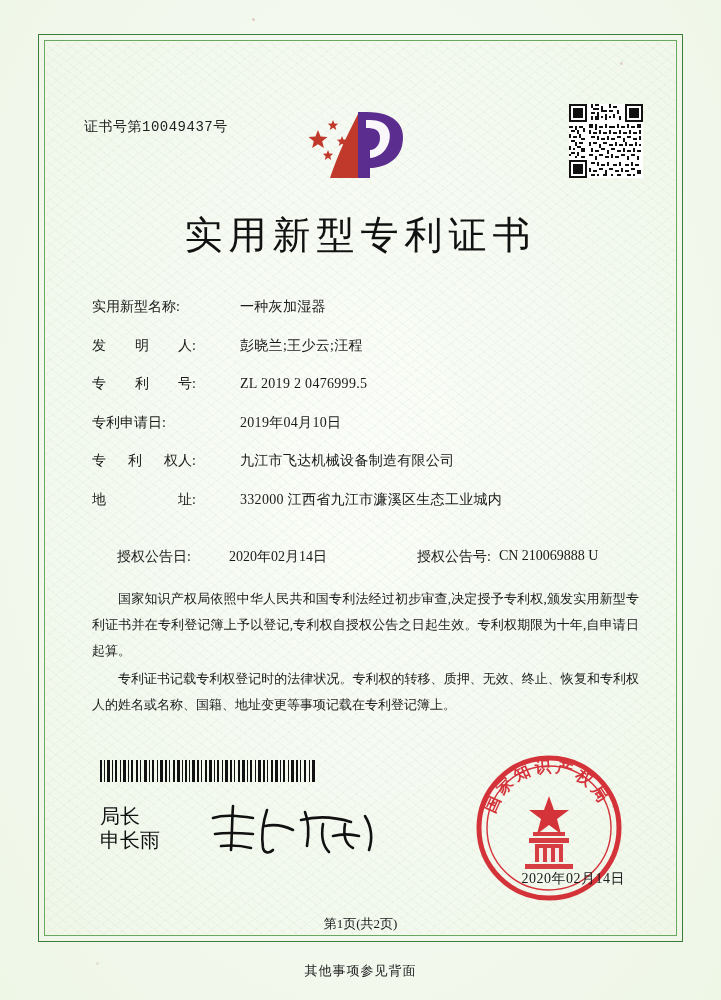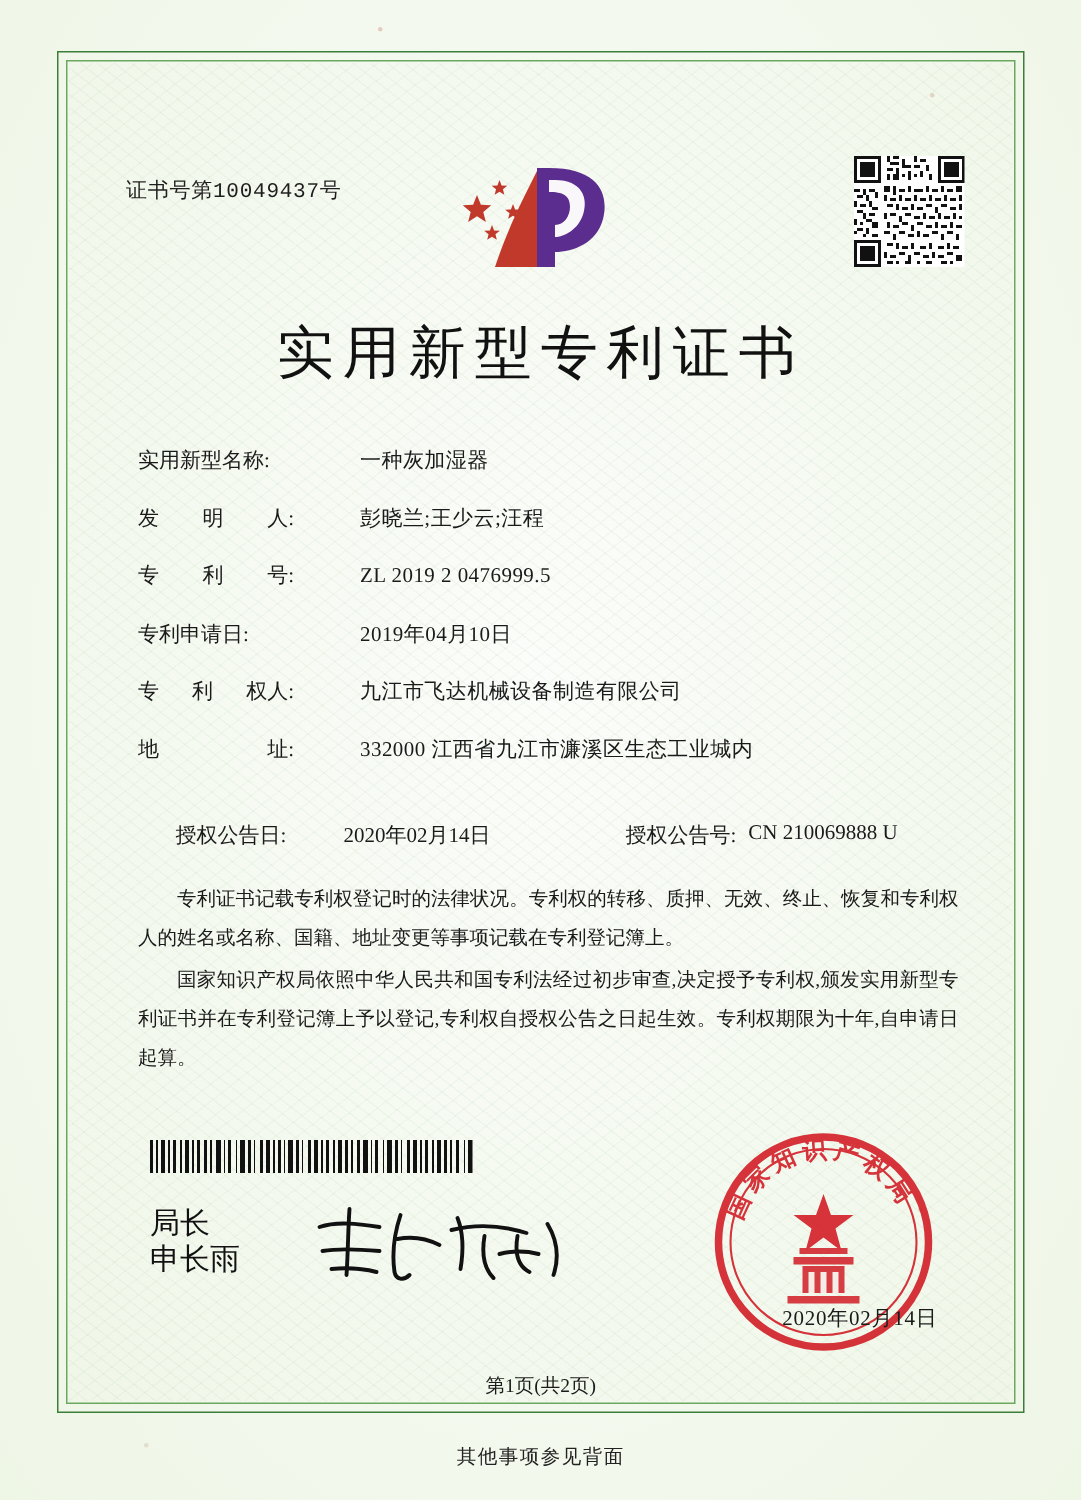--- a/index.html
+++ b/index.html
@@ -452,22 +452,22 @@
       <div class="field-label">授权公告日:</div>
       <div>2020年02月14日</div>
     </div>
     <div class="grant-right">
       <div class="gr-label">授权公告号:</div>
       <div>CN 210069888 U</div>
     </div>
   </div>
 
   <div class="paragraphs">
+    <p>国家知识产权局依照中华人民共和国专利法经过初步审查,决定授予专利权,颁发实用新型专利证书并在专利登记簿上予以登记,专利权自授权公告之日起生效。专利权期限为十年,自申请日起算。</p>
     <p>专利证书记载专利权登记时的法律状况。专利权的转移、质押、无效、终止、恢复和专利权人的姓名或名称、国籍、地址变更等事项记载在专利登记簿上。</p>
-    <p>国家知识产权局依照中华人民共和国专利法经过初步审查,决定授予专利权,颁发实用新型专利证书并在专利登记簿上予以登记,专利权自授权公告之日起生效。专利权期限为十年,自申请日起算。</p>
   </div>
 
   <div class="barcode">
     <svg viewBox="0 0 215 22" width="215" height="22" shape-rendering="crispEdges">
       <g fill="#111">
         <rect x="0" y="0" width="2" height="22"></rect>
           <rect x="4" y="0" width="1" height="22"></rect>
         <rect x="7" y="0" width="3" height="22"></rect>
           <rect x="12" y="0" width="1" height="22"></rect>
         <rect x="15" y="0" width="2" height="22"></rect>

